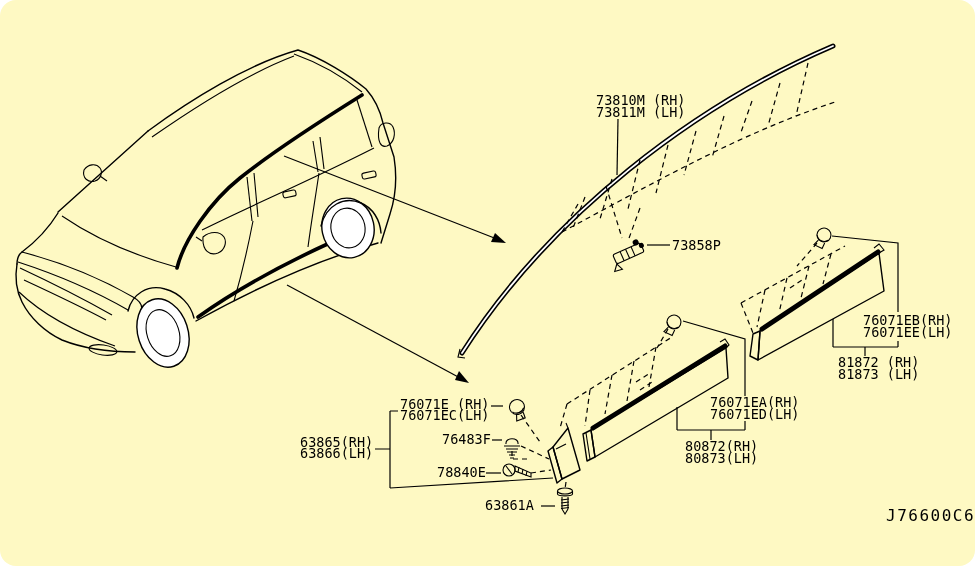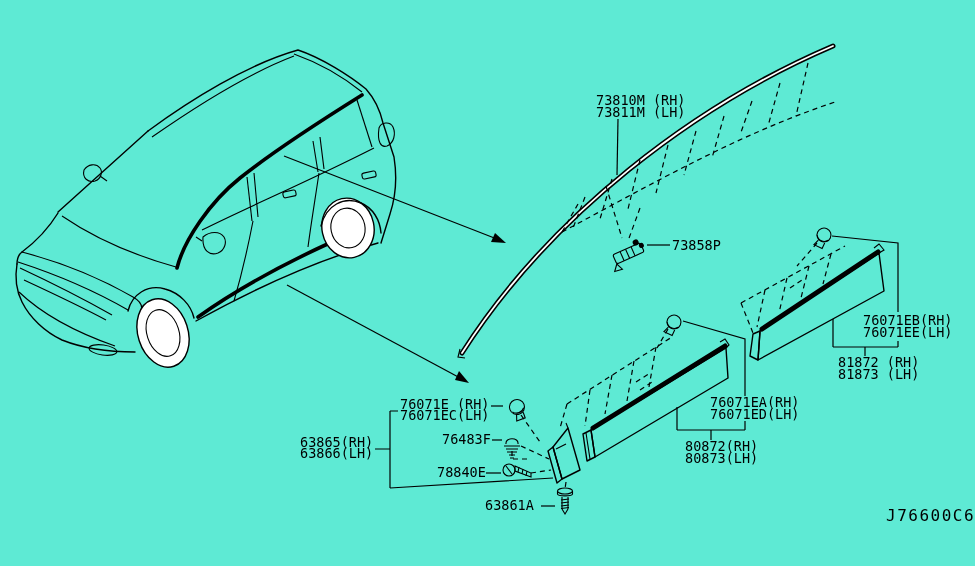--- a/index.html
+++ b/index.html
@@ -1,17 +1,17 @@
 <!DOCTYPE html>
 <html><head>
 <meta charset="utf-8">
 <style>
   html,body{margin:0;padding:0;background:#fff;}
-  .stage{position:relative;width:975px;height:566px;background:#5eead4;overflow:hidden;
-         font-family:"DejaVu Sans Mono", monospace;}
+  .stage{position:relative;width:975px;height:566px;background:#fef9c3;overflow:hidden;
+         font-family:"DejaVu Sans Mono", monospace;border-radius:16px;}
   svg{display:block;}
   svg text{font-family:"DejaVu Sans Mono", monospace;font-size:13.5px;fill:#000;
            white-space:pre;letter-spacing:0px;}
   svg text.code{font-size:16px;letter-spacing:1.5px;}
   .ln{stroke:#000;stroke-width:1.4;fill:none;stroke-linecap:round;stroke-linejoin:round;}
   .thin{stroke:#000;stroke-width:1.1;fill:none;}
   .thick{stroke:#000;stroke-width:3.6;fill:none;stroke-linecap:round;}
   .strip{stroke:#000;stroke-width:5;fill:none;stroke-linecap:round;}
   .striprail{stroke:#fff;stroke-width:1.8;fill:none;stroke-linecap:round;}
   .dash{stroke:#000;stroke-width:1.2;fill:none;stroke-dasharray:5 4;stroke-linecap:butt;}

